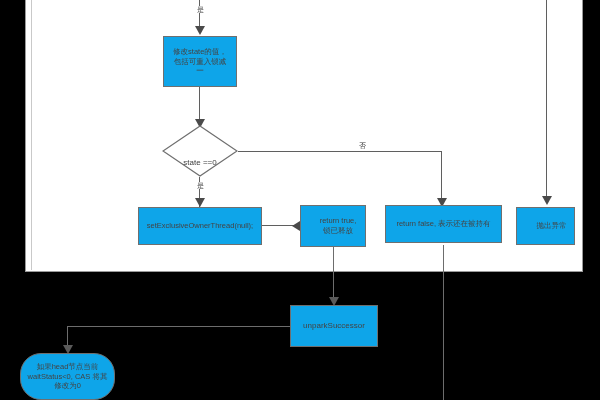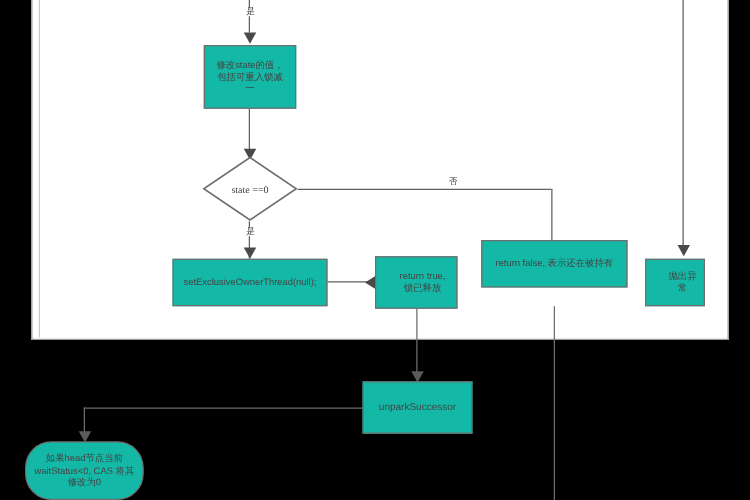--- a/index.html
+++ b/index.html
@@ -11,34 +11,34 @@
   #canvas-upper{
     position:absolute;left:25px;top:-6px;width:558px;height:278px;
     background:#ffffff;border:1px solid #9a9a9a;box-sizing:border-box;
   }
   #canvas-inner-frame{
     position:absolute;left:31px;top:-4px;width:546px;height:274px;
     border-left:1px solid #c9c9c9;box-sizing:border-box;pointer-events:none;
   }
   
   .node{
-    position:absolute;background:#14b8a6;border:1px solid #6f6f6f;
+    position:absolute;background:#0ea5e9;border:1px solid #6f6f6f;
     box-sizing:border-box;display:flex;align-items:center;justify-content:center;
     text-align:center;color:#444444;line-height:1.28;
   }
   .node .txt{display:block;padding:0 4px;white-space:pre-line;}
   
   .diamond-wrap{position:absolute;}
   .diamond-shape{
     position:absolute;left:0;top:0;width:100%;height:100%;
   }
   .diamond-label{
-    position:absolute;left:0;top:0;width:100%;height:100%;
+    position:absolute;left:0;top:11px;width:100%;height:100%;
     display:flex;align-items:center;justify-content:center;
-    color:#3d3d3d;text-align:left;font-family:Liberation Serif, serif;
+    color:#3d3d3d;text-align:left;
   }
   
   .ln{position:absolute;background:#5f5f5f;}
   .ln.v{width:1px;}
   .ln.h{height:1px;}
   .ln-dark{background:#6d6d6d;}
   .arrow-d{
     position:absolute;width:0;height:0;
     border-left:5px solid transparent;border-right:5px solid transparent;
     border-top:9px solid #4a4a4a;
@@ -95,25 +95,25 @@
   </div>
 
   <div class="ln h" style="left:262px;top:225px;width:32px;"></div>
   <div class="arrow-l" style="left:292px;top:221px;"></div>
 
   <div class="node" style="left:300px;top:205px;width:66px;height:42px;font-size:7.5px;padding-left:10px;">
     <span class="txt">return true,
 锁已释放</span>
   </div>
 
-  <div class="node" style="left:385px;top:192px;width:117px;height:38px;font-size:7.5px;">
+  <div class="node" style="left:385px;top:205px;width:117px;height:38px;font-size:7.5px;">
     <span class="txt">return false, 表示还在被持有</span>
   </div>
 
-  <div class="node" style="left:516px;top:207px;width:48px;height:38px;font-size:7.5px;padding-left:12px;">
+  <div class="node" style="left:516px;top:207px;width:59px;height:38px;font-size:7.5px;padding-left:12px;">
     <span class="txt">抛出异常</span>
   </div>
 
   <div class="ln v" style="left:546px;top:-4px;height:202px;"></div>
   <div class="arrow-d" style="left:542px;top:196px;"></div>
 
   <div class="ln v ln-dark" style="left:333px;top:247px;height:56px;background:#6d6d6d;"></div>
   <div class="arrow-d" style="left:329px;top:297px;border-top-color:#5a5a5a;"></div>
 
   <div class="node" style="left:290px;top:305px;width:88px;height:42px;font-size:8px;">

